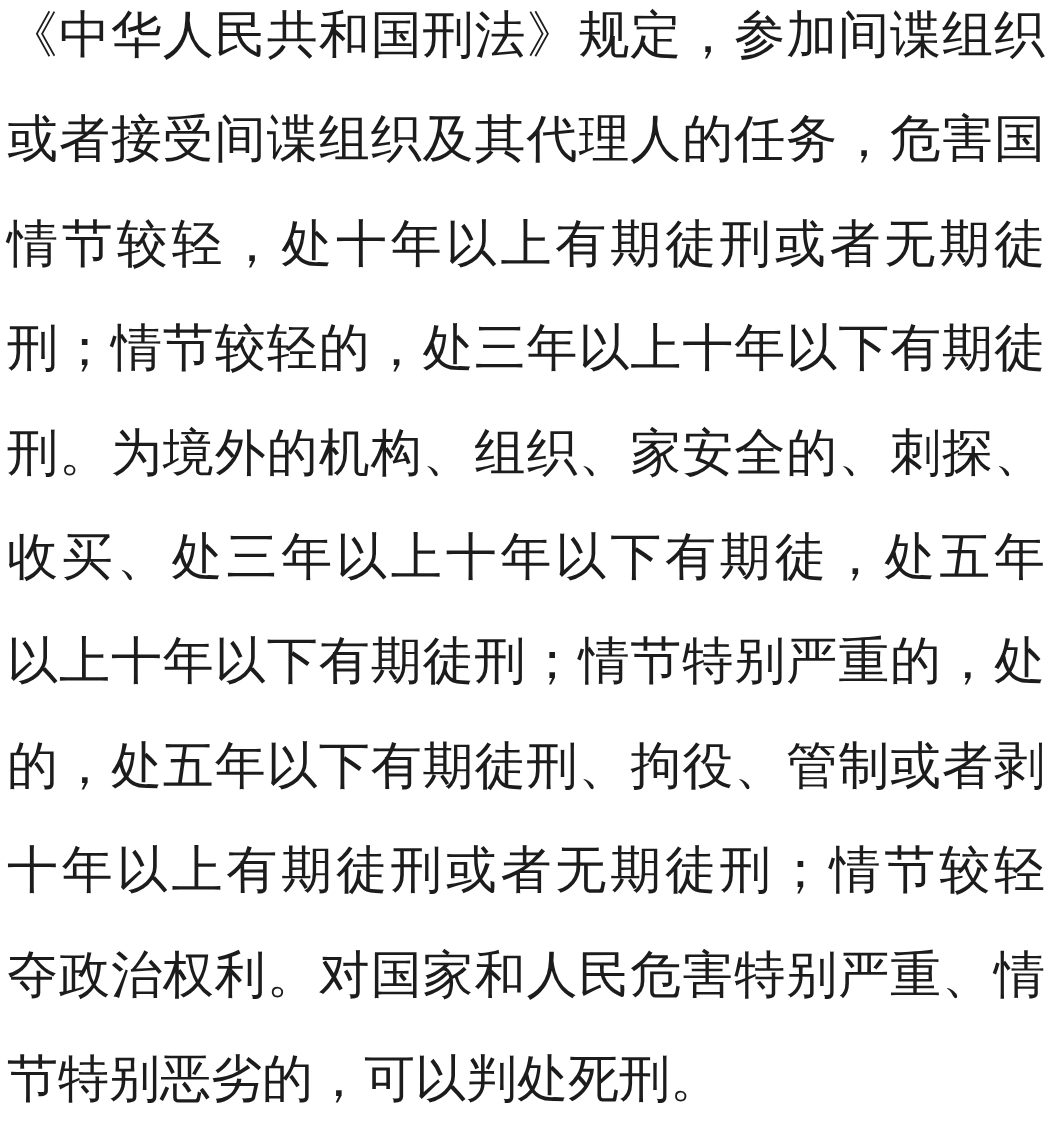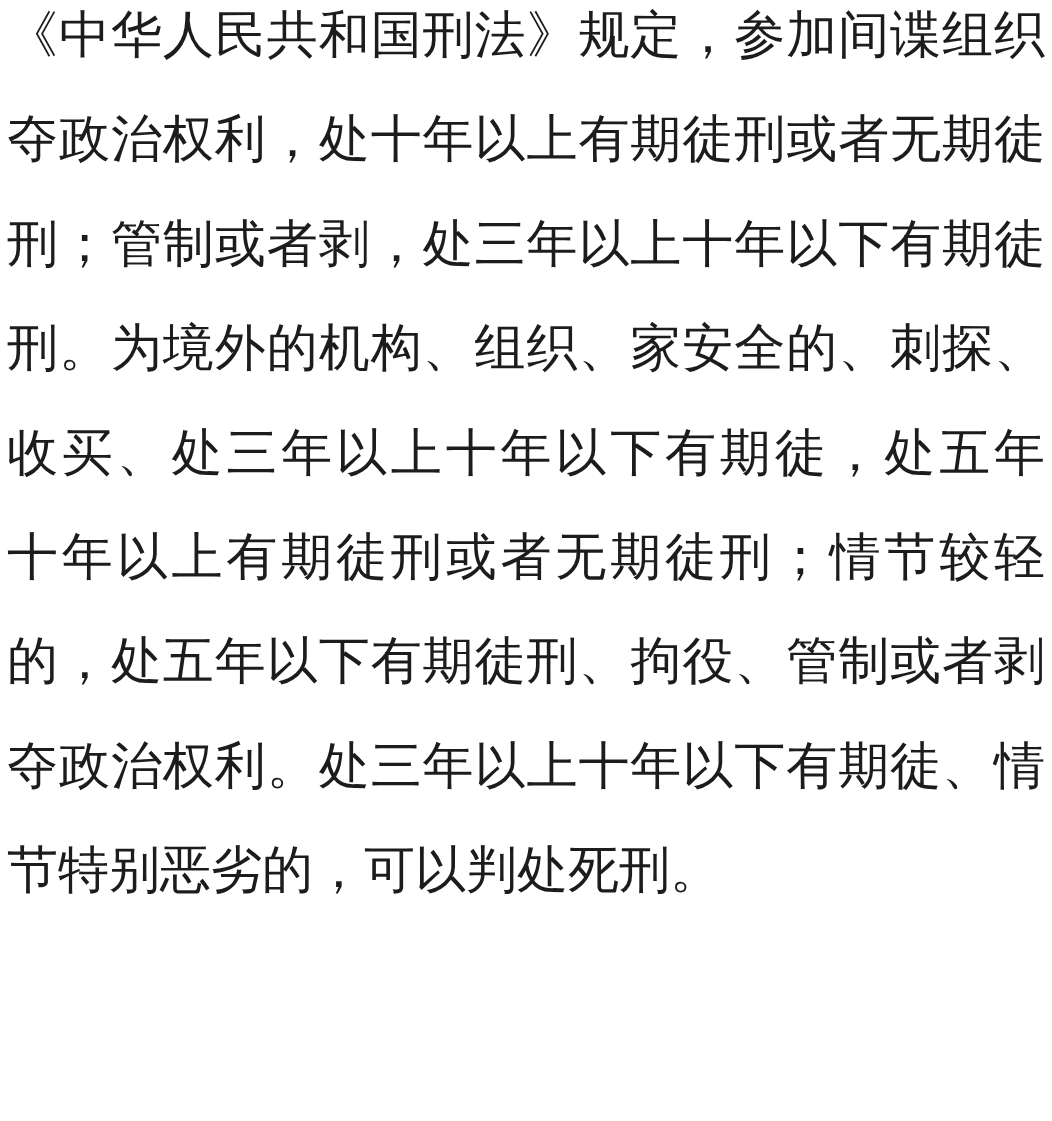--- a/index.html
+++ b/index.html
@@ -34,21 +34,23 @@
   .line.last {
     text-align: left;
     text-align-last: left;
   }
 </style>
 </head>
 <body>
 
 <main class="doc">
   <p class="line">《中华人民共和国刑法》规定，参加间谍组织</p>
-  <p class="line">夺政治权利，处十年以上有期徒刑或者无期徒</p>
-  <p class="line">刑；管制或者剥，处三年以上十年以下有期徒</p>
+  <p class="line">或者接受间谍组织及其代理人的任务，危害国</p>
+  <p class="line">情节较轻，处十年以上有期徒刑或者无期徒</p>
+  <p class="line">刑；情节较轻的，处三年以上十年以下有期徒</p>
   <p class="line">刑。为境外的机构、组织、家安全的、刺探、</p>
   <p class="line">收买、处三年以上十年以下有期徒，处五年</p>
+  <p class="line">以上十年以下有期徒刑；情节特别严重的，处</p>
+  <p class="line">的，处五年以下有期徒刑、拘役、管制或者剥</p>
   <p class="line">十年以上有期徒刑或者无期徒刑；情节较轻</p>
-  <p class="line">的，处五年以下有期徒刑、拘役、管制或者剥</p>
-  <p class="line">夺政治权利。处三年以上十年以下有期徒、情</p>
+  <p class="line">夺政治权利。对国家和人民危害特别严重、情</p>
   <p class="line last">节特别恶劣的，可以判处死刑。</p>
 </main>
 
 </body></html>

